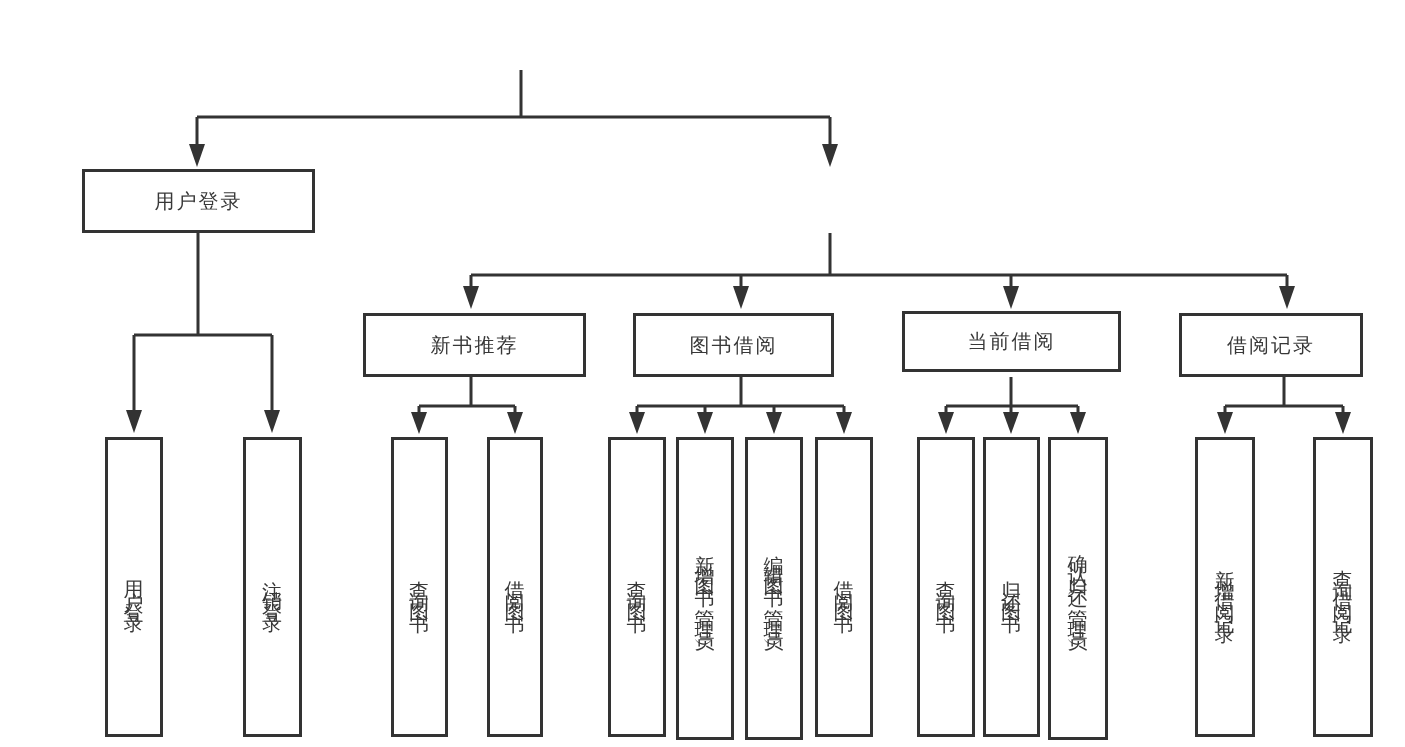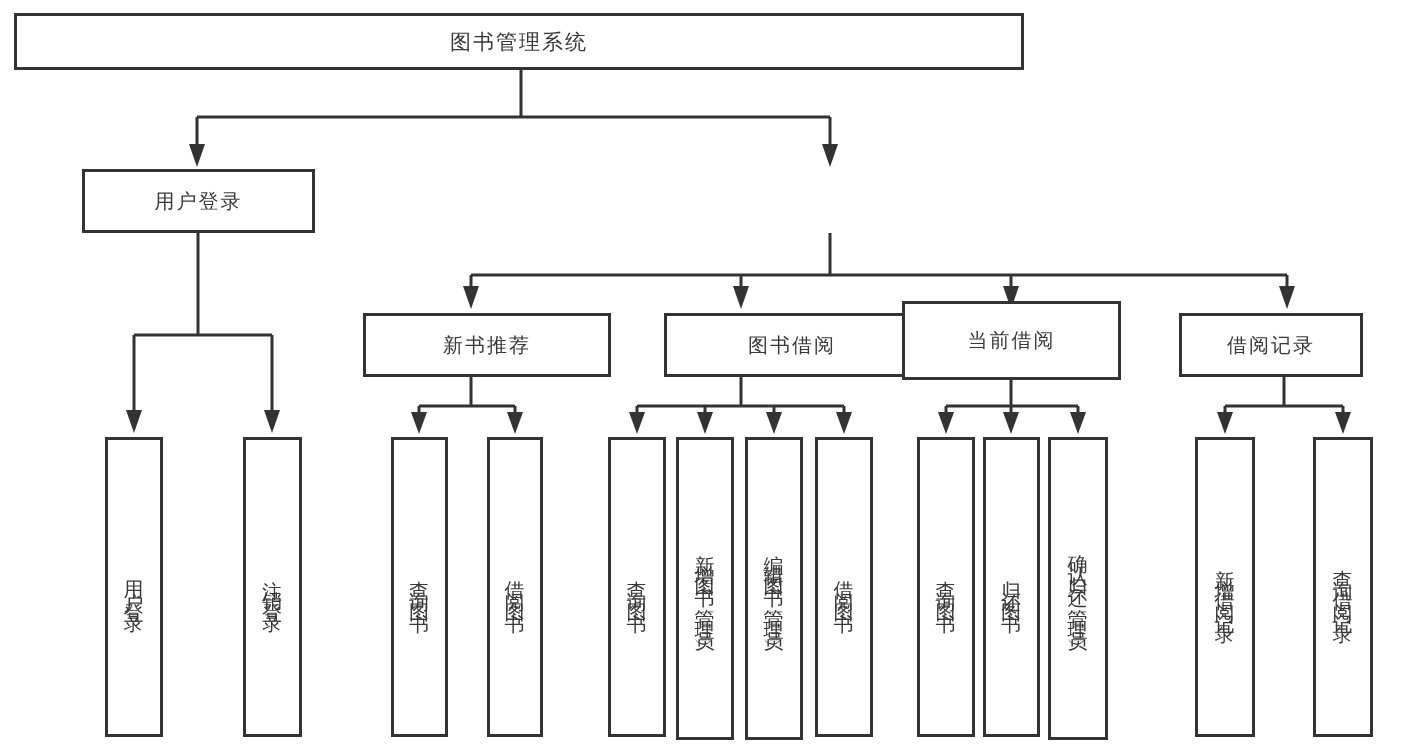--- a/index.html
+++ b/index.html
@@ -71,27 +71,26 @@
       <polygon points="766,412 782,412 774,434"></polygon>
       <polygon points="836,412 852,412 844,434"></polygon>
       <polygon points="938,412 954,412 946,434"></polygon>
       <polygon points="1003,412 1019,412 1011,434"></polygon>
       <polygon points="1070,412 1086,412 1078,434"></polygon>
       <polygon points="1217,412 1233,412 1225,434"></polygon>
       <polygon points="1335,412 1351,412 1343,434"></polygon>
     </g>
   </svg>
 
-  <div class="hbox root" style="left:14px;top:13px;width:1010px;height:57px">图书管理系统</div>
 
   <div class="hbox" style="left:82px;top:169px;width:233px;height:64px">用户登录</div>
 
-  <div class="hbox" style="left:363px;top:313px;width:248px;height:64px">新书推荐</div>
-  <div class="hbox" style="left:664px;top:313px;width:256px;height:64px">图书借阅</div>
-  <div class="hbox" style="left:902px;top:301px;width:219px;height:79px">当前借阅</div>
+  <div class="hbox" style="left:363px;top:313px;width:223px;height:64px">新书推荐</div>
+  <div class="hbox" style="left:633px;top:313px;width:201px;height:64px">图书借阅</div>
+  <div class="hbox" style="left:902px;top:311px;width:219px;height:61px">当前借阅</div>
   <div class="hbox" style="left:1179px;top:313px;width:184px;height:64px">借阅记录</div>
 
   <div class="vbox" style="left:105px;width:58px">
     <span class="vt">用户登录</span>
   </div>
   <div class="vbox" style="left:243px;width:59px">
     <span class="vt">注销登录</span>
   </div>
 
   <div class="vbox" style="left:391px;width:57px">

